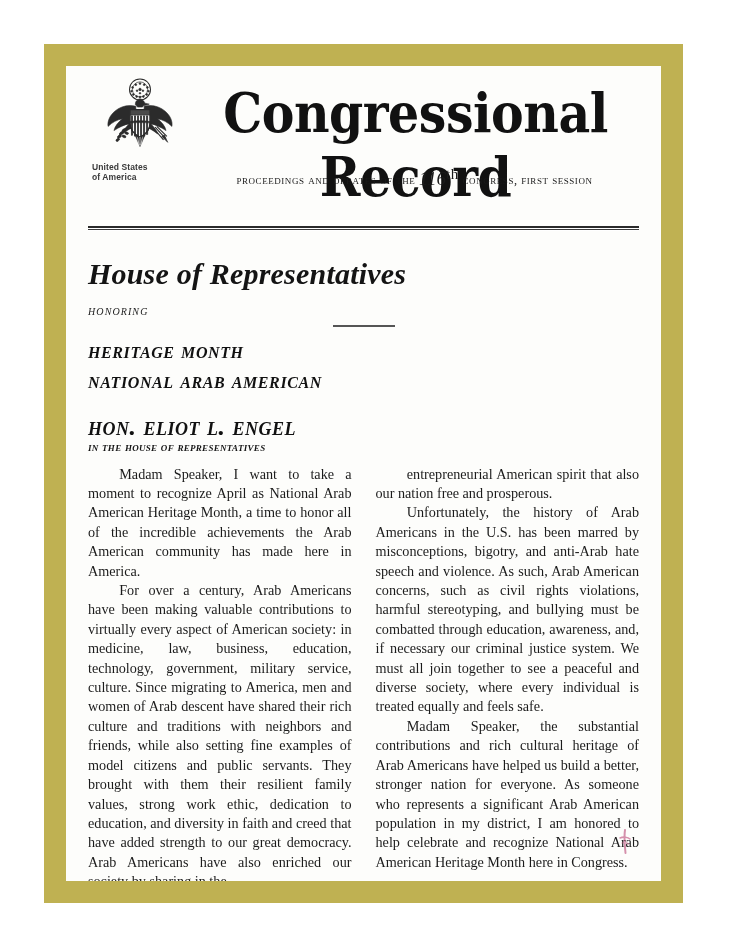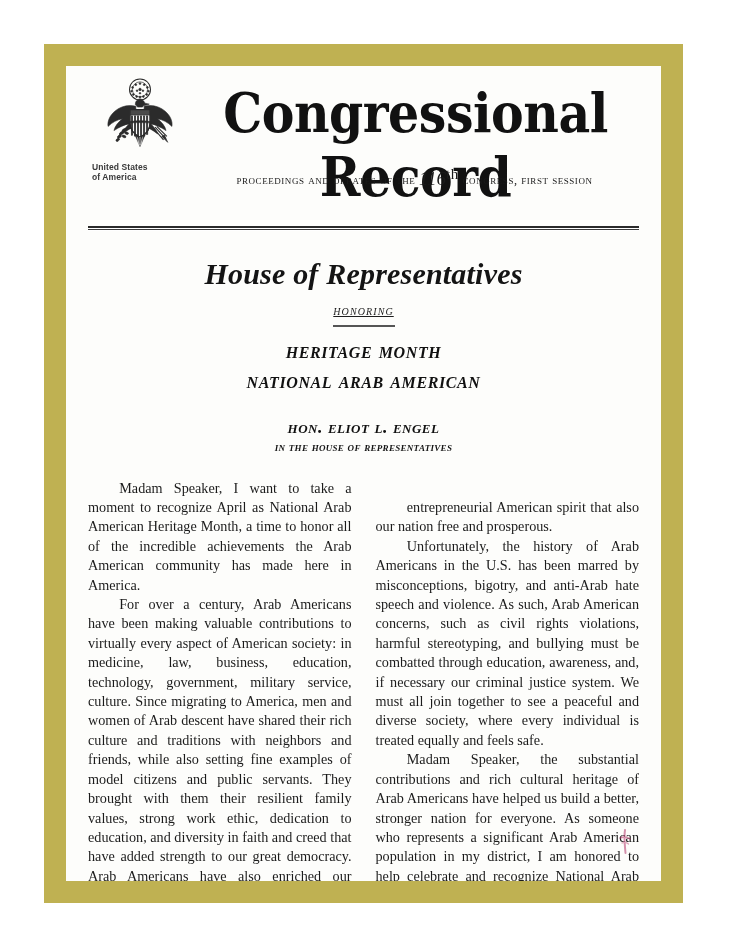--- a/index.html
+++ b/index.html
@@ -124,60 +124,59 @@
   }
   .rule-short {
     width: 62px;
     height: 1.6px;
     background: #555;
     margin: 6px auto 7px auto;
   }
 
   
   .titleblock {
-    text-align: center;
+    text-align: left;
     padding-top: 26px;
   }
   .chamber {
     font-family: "Liberation Serif", serif;
     font-style: italic;
     font-weight: 700;
     font-size: 30px;
     line-height: 34px;
     letter-spacing: 0.2px;
     color: #141414;
   }
   .honoring {
     font-family: "Liberation Serif", serif;
     font-style: italic;
     font-size: 14px;
     font-variant: small-caps;
     text-transform: lowercase;
     letter-spacing: 1.1px;
     color: #1d1d1d;
     margin-top: 12px;
-    text-decoration: underline;
   }
   .honor-title {
     font-family: "Liberation Serif", serif;
     font-style: italic;
     font-weight: 700;
     font-size: 23.5px;
     line-height: 30px;
     font-variant: small-caps;
     text-transform: lowercase;
     letter-spacing: 0.6px;
     color: #111111;
     margin-top: 8px;
   }
   .honoree {
     font-family: "Liberation Serif", serif;
     font-style: italic;
     font-weight: 700;
-    font-size: 18px;
+    font-size: 26px;
     line-height: 24px;
     font-variant: small-caps;
     text-transform: lowercase;
     letter-spacing: 0.5px;
     color: #111111;
     margin-top: 20px;
   }
   .honoree-state,
   .honoree-chamber {
     font-family: "Liberation Serif", serif;
@@ -195,24 +194,24 @@
   }
   .honoree-chamber {
     font-size: 12.6px;
     line-height: 15px;
     letter-spacing: 0.3px;
     margin-top: 1px;
   }
 
   
   .columns {
-    margin-top: 24px;
+    margin-top: 10px;
     display: flex;
     gap: 24px;
-    align-items: flex-end;
+    align-items: flex-start;
   }
   .col {
     flex: 1 1 0;
     min-width: 0;
   }
   .col p {
     margin: 0;
     text-align: justify;
     text-justify: inter-word;
     font-family: "Liberation Serif", serif;

